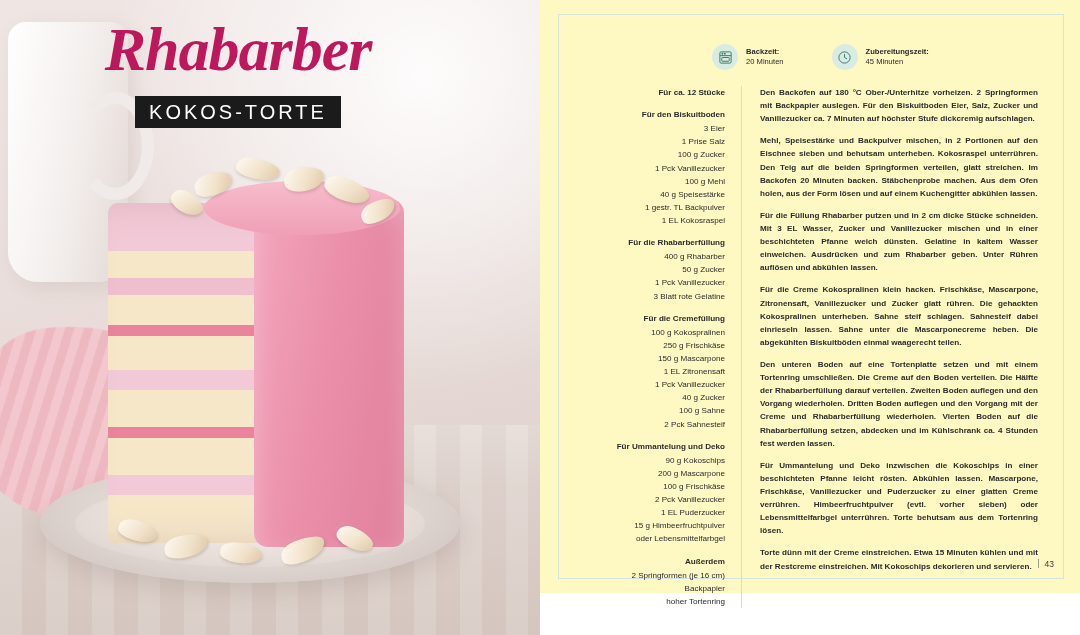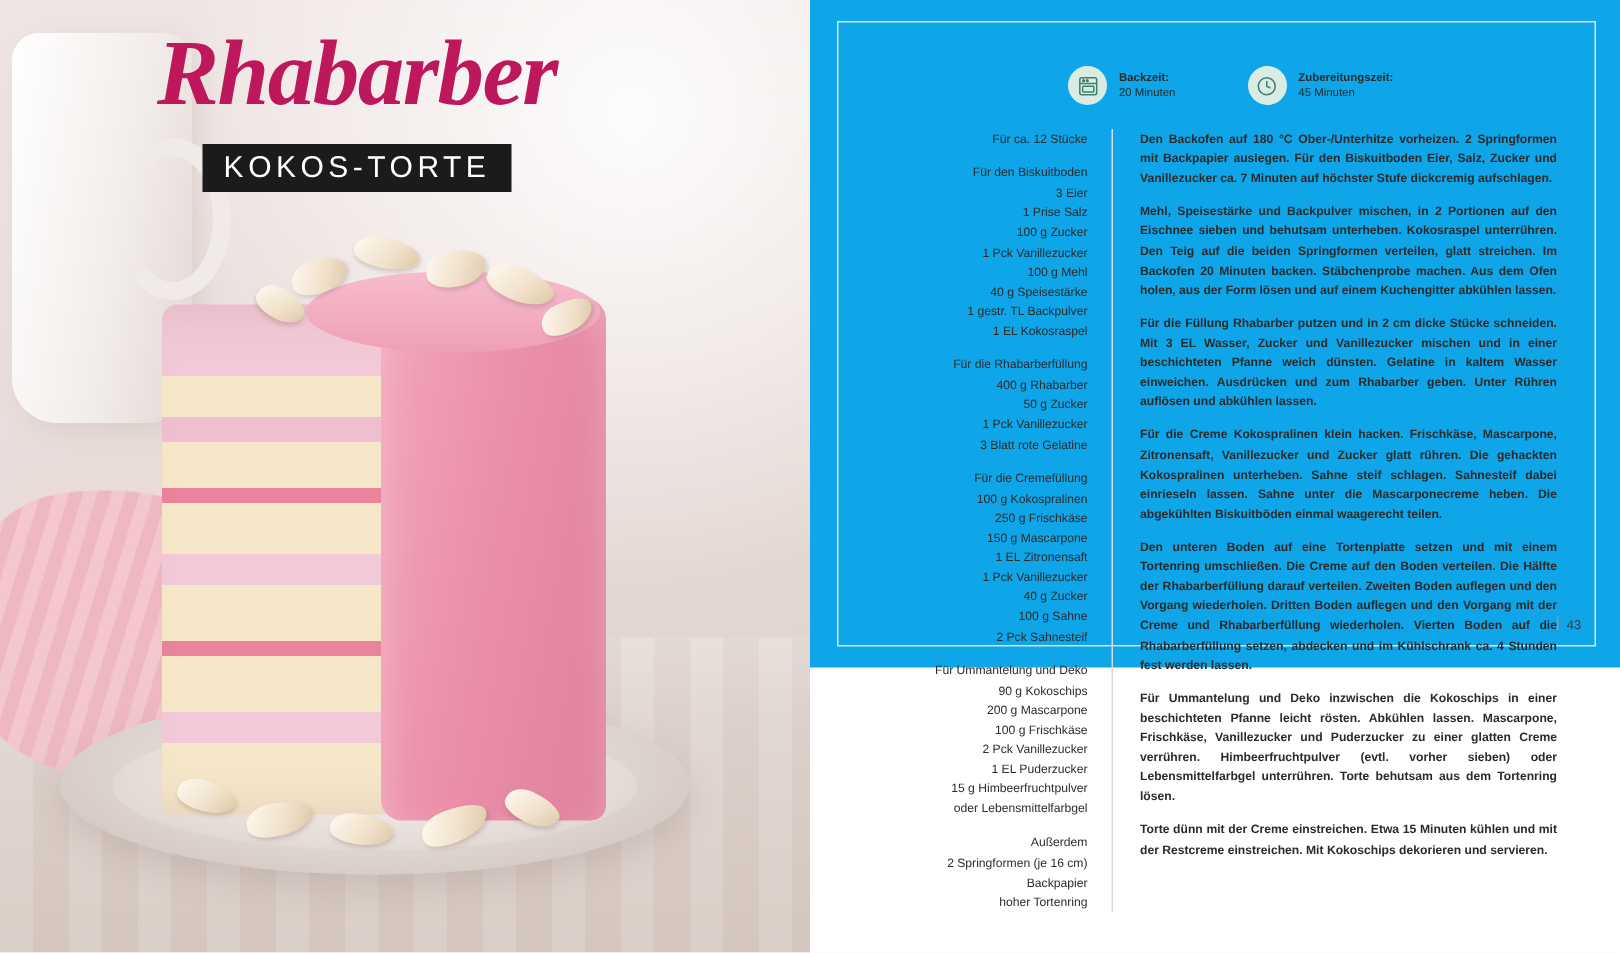--- a/index.html
+++ b/index.html
@@ -159,22 +159,22 @@
     position: absolute;
     background: linear-gradient(120deg, #fffaf2 0%, #f0e0c8 60%, #ddc6a6 100%);
     border-radius: 40% 60% 55% 45% / 55% 45% 60% 40%;
     box-shadow: 1px 2px 3px rgba(120,95,80,0.25);
   }
 
   
   .page-right {
     position: relative;
     width: 540px;
-    height: 445px;
-    background: #0ea5e9;
+    height: 593px;
+    background: #fef9c3;
     box-sizing: border-box;
   }
   .page-frame {
     position: absolute;
     left: 18px;
     top: 14px;
     right: 16px;
     bottom: 14px;
     border: 1px solid #d3e3dd;
   }
@@ -238,21 +238,21 @@
     width: 166px;
     text-align: right;
     font-size: 8.1px;
     line-height: 1.62;
     color: #2b2b2b;
     border-right: 1px solid #d9d9d9;
     padding-right: 16px;
     box-sizing: border-box;
   }
   .ing-head {
-    font-weight: normal;
+    font-weight: bold;
     margin-top: 9px;
     margin-bottom: 1px;
   }
   .ing-head.first { margin-top: 0; }
   .ing-line { white-space: nowrap; }
 
   .col-steps {
     width: 278px;
     font-size: 8.1px;
     line-height: 1.62;

